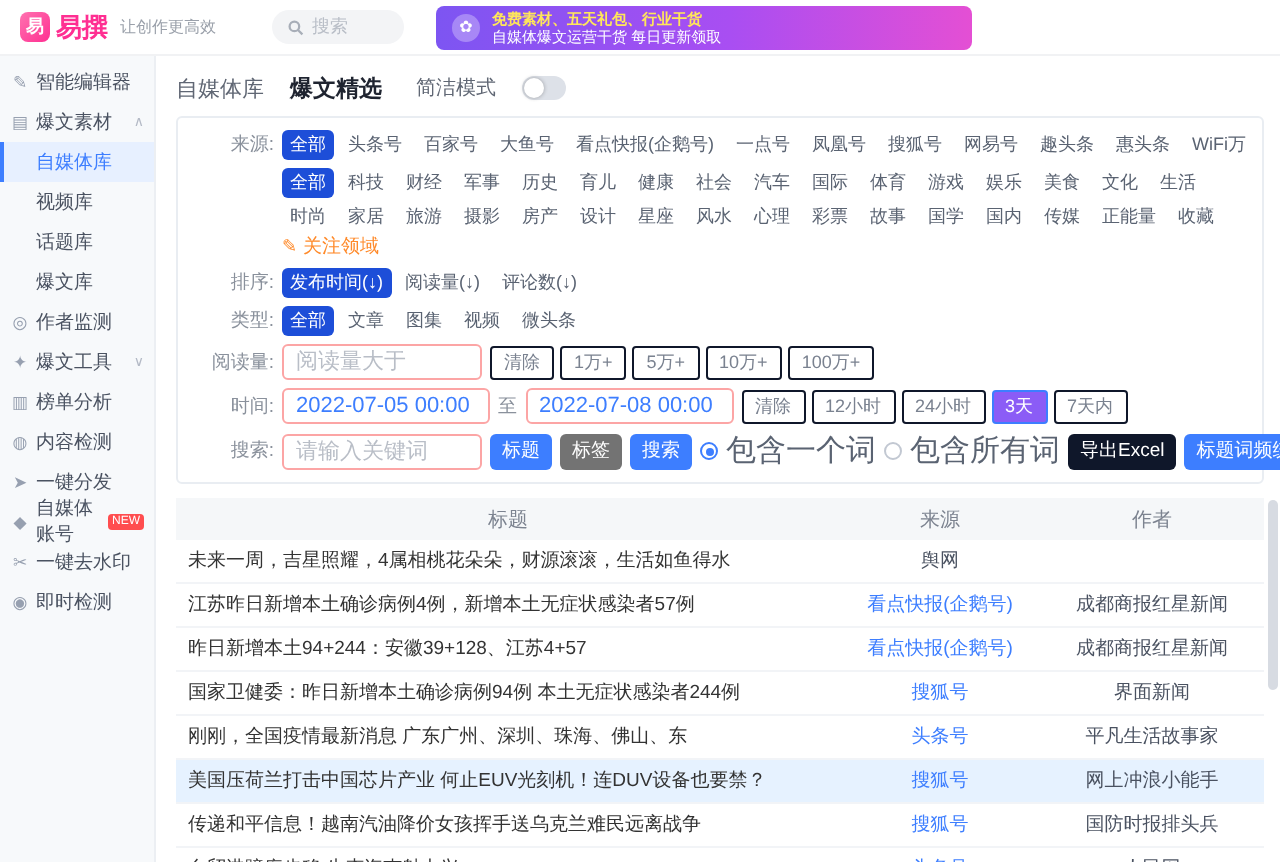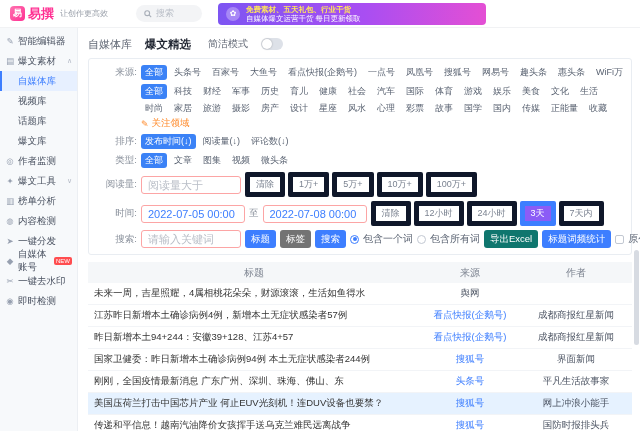--- a/index.html
+++ b/index.html
@@ -43,40 +43,40 @@
   .toggle{width:22px;height:12px;border-radius:6px;background:#dde1e8;position:relative;cursor:pointer;flex:none}
   .knob{position:absolute;left:1px;top:1px;width:10px;height:10px;border-radius:50%;background:#fff;box-shadow:0 0 2px rgba(0,0,0,.3)}
   
   .filter-card{border:1px solid #e9edf2;border-radius:3px;padding:6px 8px 2px;background:#fff}
   .f-row{display:flex;align-items:center;margin-bottom:4px;gap:4px}
   .f-label{width:40px;flex:none;text-align:right;color:#8a919c;font-size:9.5px}
   .pills{display:flex;flex-wrap:wrap;gap:2px 3px;flex:1;min-width:0}
   .pills.oneline{flex-wrap:nowrap;overflow:hidden}
   .pills.twoline{max-height:29px;overflow:hidden}
   .pill{font-size:9px;color:#5a6372;padding:1px 4px;border-radius:3px;cursor:pointer;white-space:nowrap}
-  .pill.sel{background:#3b82f6;color:#fff}
+  .pill.sel{background:#1d4ed8;color:#fff}
   .ghost{flex:initial}
-  .ghost .pill{border:5px solid #0f172a;color:#7a8290;padding:1px 6px;border-radius:2px;background:#fff}
+  .ghost .pill{border:1px solid #0f172a;color:#7a8290;padding:1px 6px;border-radius:2px;background:#fff}
   .ghost .pill.sel{background:#8b5cf6;border-color:#3d7eff;color:#fff}
   .follow{display:inline-flex;align-items:center;gap:3px;color:#ff8a2a;font-size:9.5px;cursor:pointer}
   .f-ico{font-size:9px}
   .mini-input{height:18px;border:1px solid #fca5a5;border-radius:3px;padding:0 6px;font-size:11px;color:#333;
               width:100px;flex:none;outline:none;font-family:inherit;background:#fff}
   .mini-input::placeholder{color:#b9bec7}
   .mini-input.date{width:104px;color:#3d7eff}
   .to{color:#8a919c;font-size:9.5px}
   .btn{height:18px;border:none;border-radius:3px;padding:0 6px;font-size:9.5px;color:#fff;cursor:pointer;flex:none;font-family:inherit;white-space:nowrap}
   .btn.blue{background:#3d7eff}
   .btn.gray{background:#737373}
-  .btn.orange{background:#0f766e}
+  .btn.orange{background:#0f172a}
   .radio{width:9px;height:9px;border:1px solid #c2c8d2;border-radius:50%;position:relative;flex:none;cursor:pointer;background:#fff}
   .radio.checked{border-color:#3d7eff}
   .radio.checked::after{content:"";position:absolute;inset:1.5px;border-radius:50%;background:#3d7eff}
   .checkbox{width:9px;height:9px;border:1px solid #c2c8d2;border-radius:2px;flex:none;cursor:pointer;background:#fff}
-  .r-label{font-size:10px;color:#5a6372;white-space:nowrap}
+  .r-label{font-size:15px;color:#5a6372;white-space:nowrap}
   
   .table{margin-top:7px}
   .t-head,.t-row{display:grid;grid-template-columns:minmax(0,1fr) 100px 112px;align-items:center}
   .t-head{height:21px;background:#f5f7f9;color:#7c8390;font-size:10px}
   .th{text-align:center}
   .t-row{height:22px;border-bottom:1px solid #f2f4f7;font-size:9.5px}
   .t-row.highlight{background:#e6f2ff}
   .td.title{color:#333;padding-left:6px;white-space:nowrap;overflow:hidden;text-overflow:ellipsis;cursor:pointer}
   .td.source{color:#3d7eff;text-align:center;white-space:nowrap;overflow:hidden;cursor:pointer}
   .td.author{color:#4a5261;text-align:center;white-space:nowrap;overflow:hidden;cursor:pointer}

